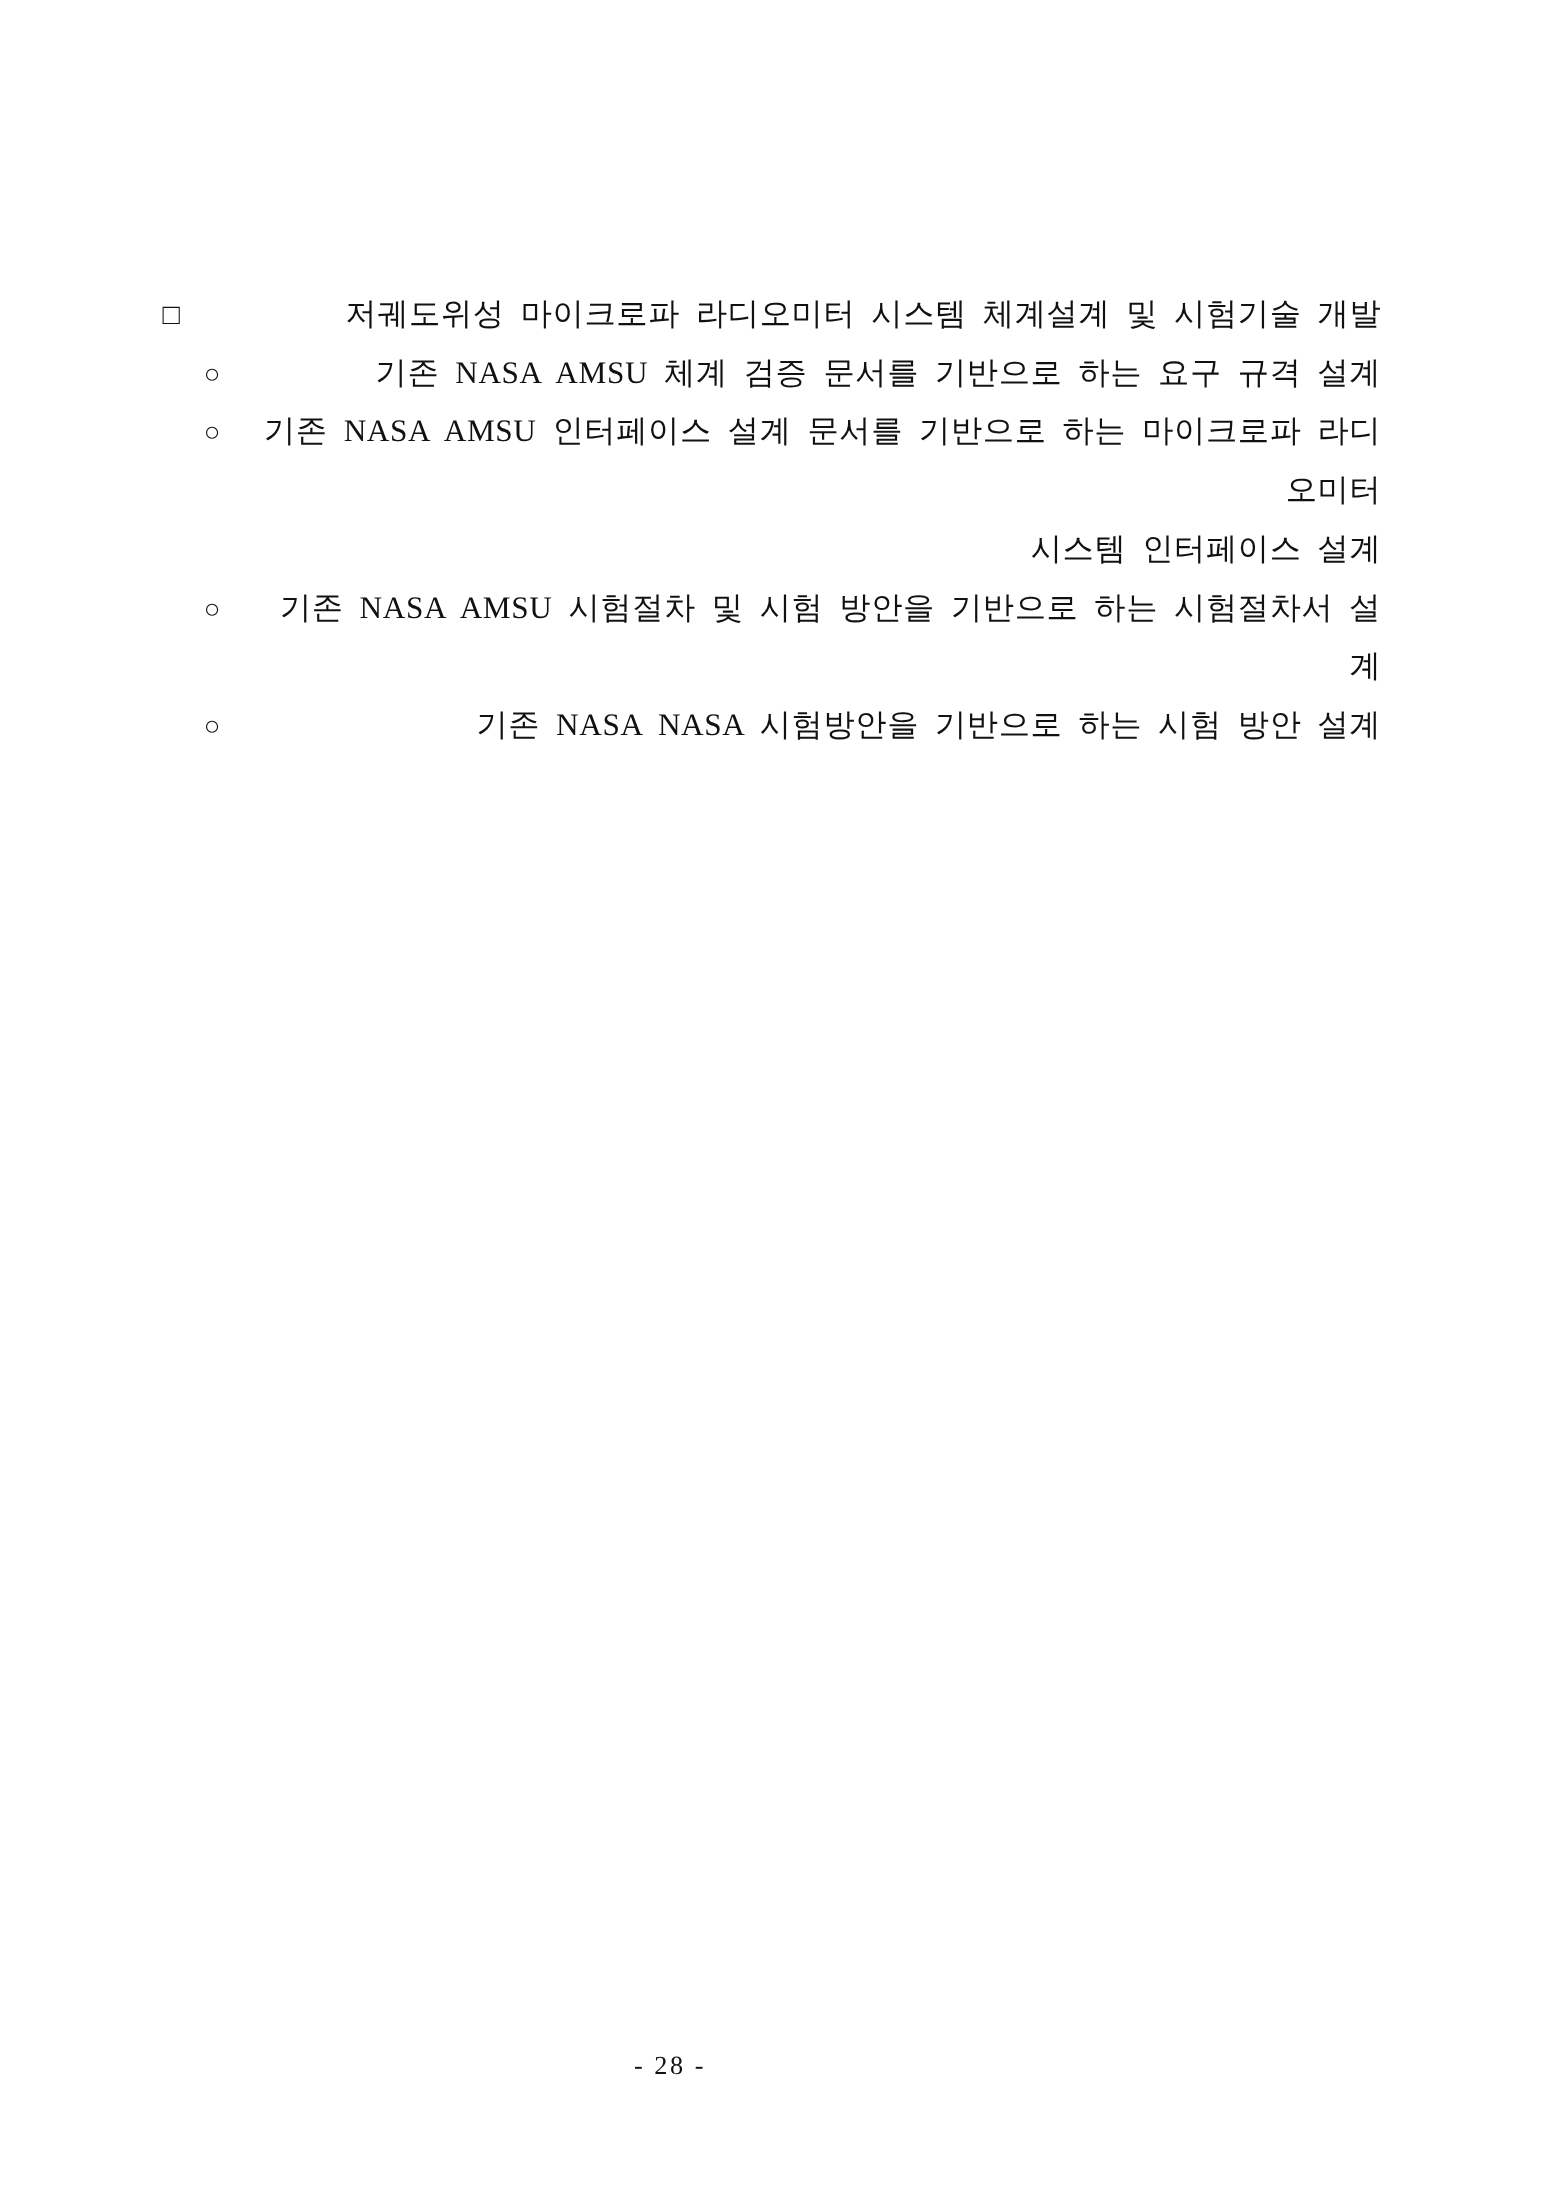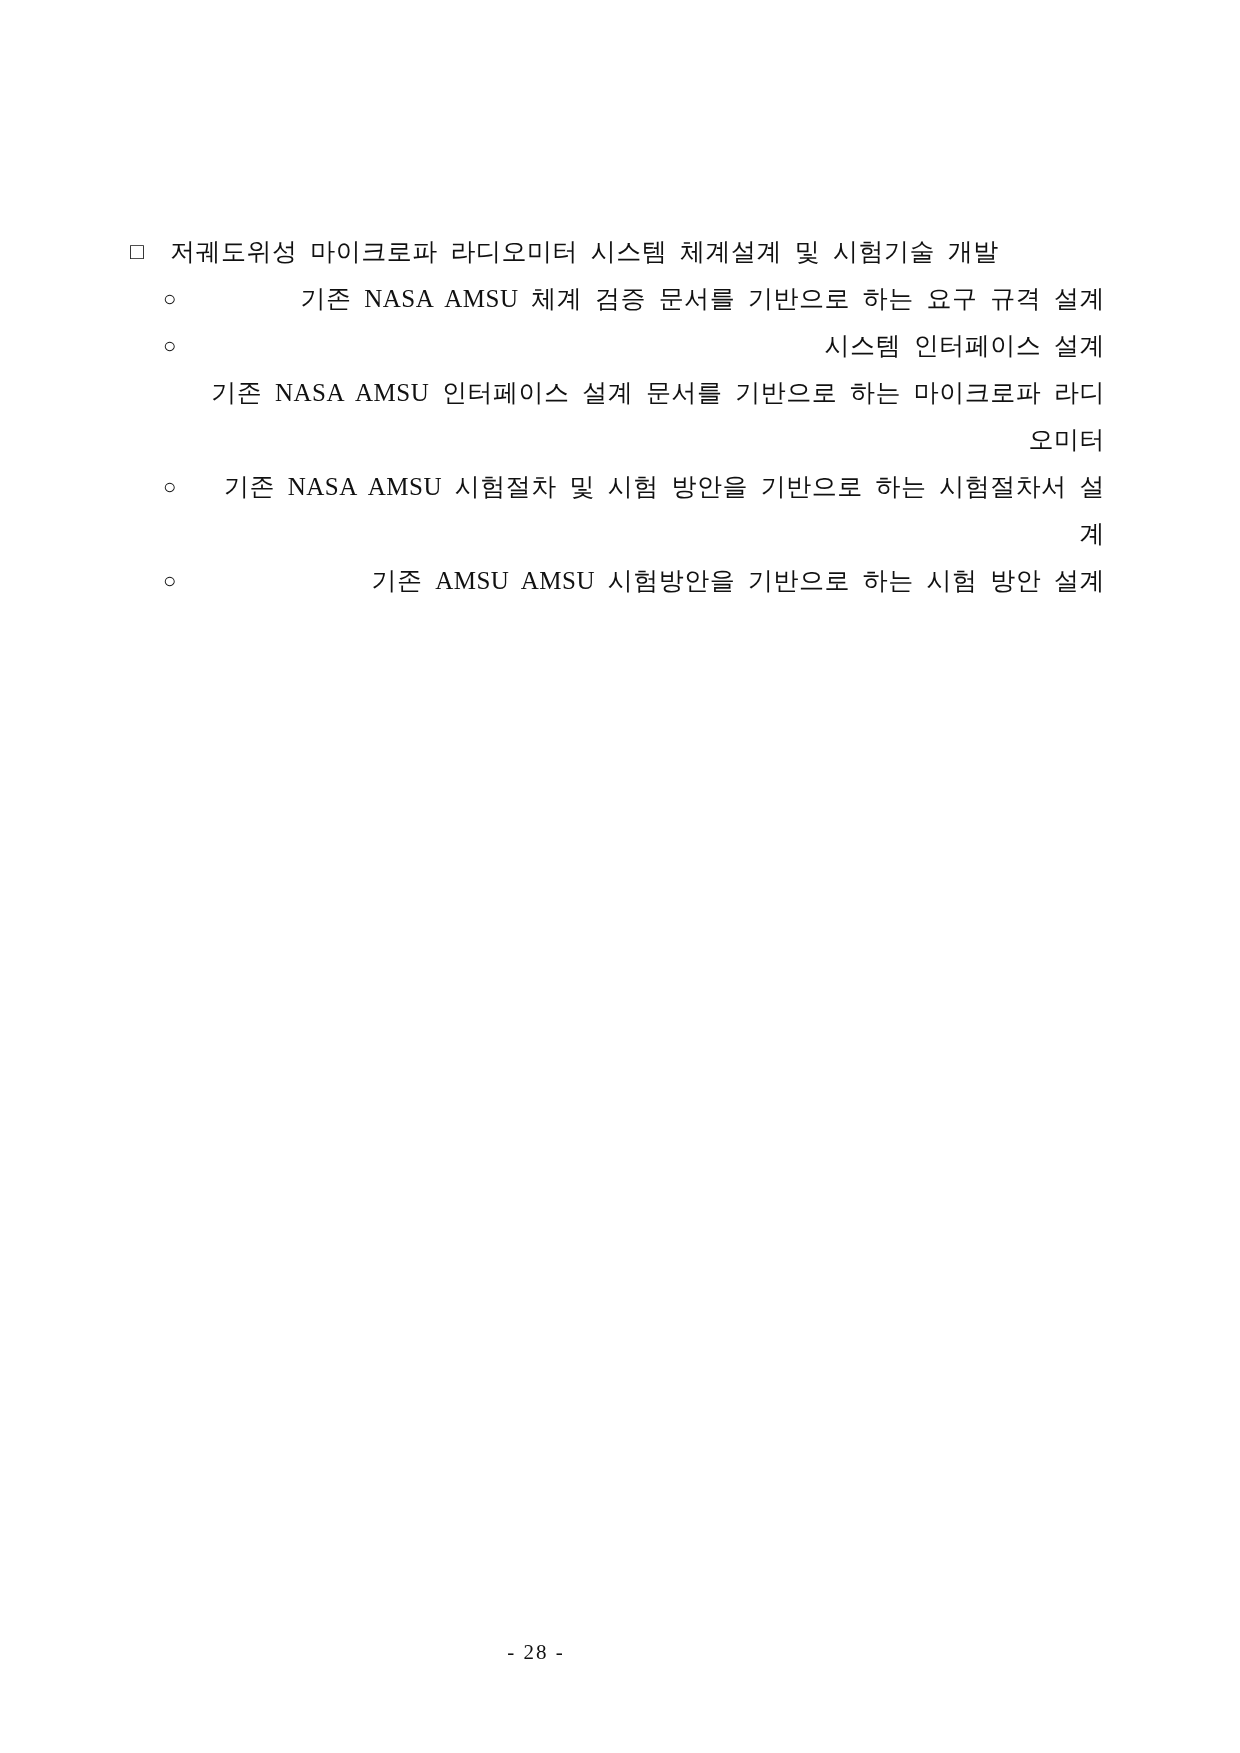--- a/index.html
+++ b/index.html
@@ -37,20 +37,21 @@
     align-items: flex-start;
   }
   .heading-marker {
     width: 40px;
     flex-shrink: 0;
     font-size: 23px;
     line-height: 47px;
   }
   .heading-text {
     flex: 1;
+    text-align: right;
   }
   .list {
     margin-left: 33px;
   }
   .list-item {
     display: flex;
     align-items: flex-start;
   }
   .item-marker {
     width: 37px;
@@ -94,36 +95,36 @@
       <div class="list-item">
         <span class="item-marker">○</span>
         <span class="item-text">
           <span class="item-line">기존 NASA AMSU 체계 검증 문서를 기반으로 하는 요구 규격 설계</span>
         </span>
       </div>
 
       <div class="list-item">
         <span class="item-marker">○</span>
         <span class="item-text">
+          <span class="item-line">기존 NASA AMSU 인터페이스 설계 문서를 기반으로 하는 마이크로파 라디오미터</span>
           <span class="item-line">시스템 인터페이스 설계</span>
-          <span class="item-line">기존 NASA AMSU 인터페이스 설계 문서를 기반으로 하는 마이크로파 라디오미터</span>
         </span>
       </div>
 
       <div class="list-item">
         <span class="item-marker">○</span>
         <span class="item-text">
           <span class="item-line">기존 NASA AMSU 시험절차 및 시험 방안을 기반으로 하는 시험절차서 설계</span>
         </span>
       </div>
 
       <div class="list-item">
         <span class="item-marker">○</span>
         <span class="item-text">
-          <span class="item-line">기존 AMSU AMSU 시험방안을 기반으로 하는 시험 방안 설계</span>
+          <span class="item-line">기존 NASA NASA 시험방안을 기반으로 하는 시험 방안 설계</span>
         </span>
       </div>
 
     </div>
   </div>
 
   <div class="page-footer">- 28 -</div>
 
 </div>
 

